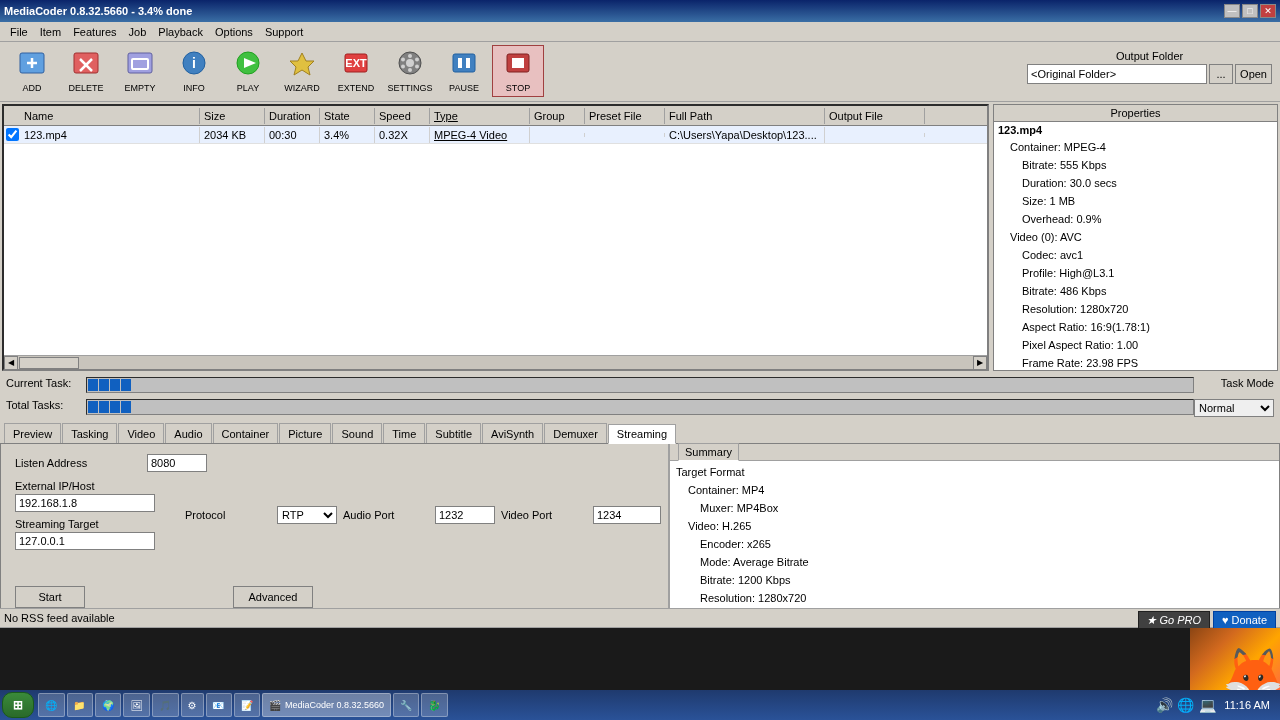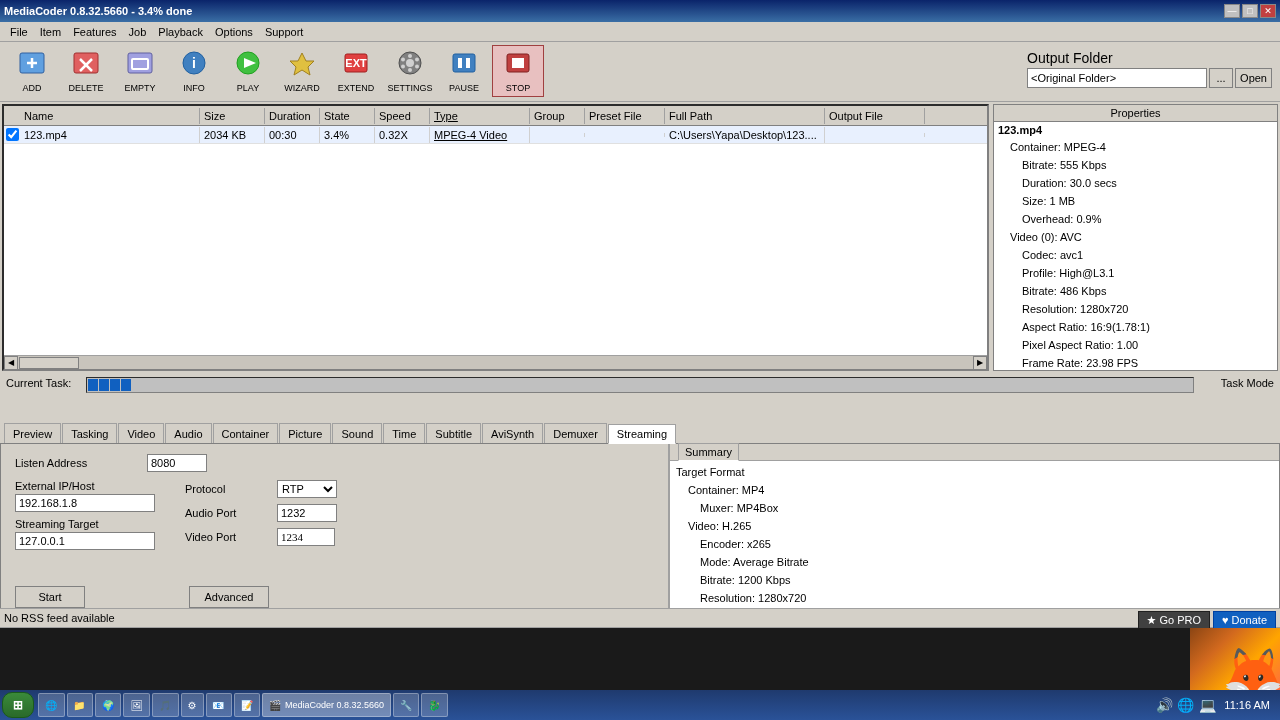--- a/index.html
+++ b/index.html
@@ -325,20 +325,21 @@
       height: 18px;
       background: #404040;
       color: white;
       border: 1px solid #202020;
       font-size: 11px;
       cursor: pointer;
       padding: 0 8px;
       display: flex;
       align-items: center;
       gap: 3px;
+      font-style: italic;
     }
 
     
     #media-area {
       height: 70px;
       background: #1a1a1a;
       position: relative;
       overflow: hidden;
     }
     #media-thumb {
@@ -620,21 +621,21 @@
           <svg width="28" height="28" viewBox="0 0 28 28">
             <rect x="3" y="3" width="22" height="18" rx="2" fill="#c04040" stroke="#802020" stroke-width="1"></rect>
             <rect x="8" y="7" width="12" height="10" fill="white"></rect>
           </svg>
         </div>
         <span>STOP</span>
       </div>
     </div>
 
     <div style="position:absolute; right:8px; top:8px; display:flex; flex-direction:column; gap:2px;">
-      <span style="font-size:14px;">Output Folder</span>
+      <span style="font-size:11px;text-align:center;">Output Folder</span>
       <div style="display:flex; align-items:center; gap:2px;">
         <input type="text" class="form-input" style="width: 180px; height: 20px;" value="&lt;Original Folder&gt;">
         <button class="small-btn">...</button>
         <button class="small-btn">Open</button>
       </div>
     </div>
   </div>
 
   <div id="file-area-wrapper" style="height:185px; min-height:0;">
 
@@ -704,20 +705,36 @@
       <div class="progress-bar-container">
         <div class="progress-bar-fill">
           <div class="progress-block"></div>
           <div class="progress-block"></div>
           <div class="progress-block"></div>
           <div class="progress-block"></div>
         </div>
       </div>
       <span style="width:80px; text-align:right;">Task Mode</span>
     </div>
+    <div class="progress-row">
+      <span class="progress-label">Total Tasks:</span>
+      <div class="progress-bar-container">
+        <div class="progress-bar-fill">
+          <div class="progress-block"></div>
+          <div class="progress-block"></div>
+          <div class="progress-block"></div>
+          <div class="progress-block"></div>
+        </div>
+      </div>
+      <select style="width:80px; height:18px; font-size:11px; border:1px solid #808080;">
+        <option>Normal</option>
+        <option>Sequential</option>
+        <option>Parallel</option>
+      </select>
+    </div>
   </div>
 
   <div id="tabs-area" style="height:185px; display:flex; flex-direction:column;">
     <div id="tab-bar">
       <div class="tab">Preview</div>
       <div class="tab">Tasking</div>
       <div class="tab">Video</div>
       <div class="tab">Audio</div>
       <div class="tab">Container</div>
       <div class="tab">Picture</div>
@@ -742,44 +759,44 @@
           <div style="display:flex; flex-direction:column; gap:6px;">
             <div>
               <div class="form-label">External IP/Host</div>
               <input type="text" class="form-input" style="width: 140px; margin-top: 2px;" value="192.168.1.8">
             </div>
             <div>
               <div class="form-label">Streaming Target</div>
               <input type="text" class="form-input" style="width: 140px; margin-top: 2px;" value="127.0.0.1">
             </div>
           </div>
-          <div style="display:flex; flex-direction:column; gap:6px;">
+          <div style="display:flex; flex-direction:row; gap:6px;">
             <div class="form-row">
               <span class="form-label" style="width:80px;">Protocol</span>
               <select class="form-select" style="width:60px;">
                 <option>RTP</option>
                 <option>RTSP</option>
                 <option>HTTP</option>
               </select>
             </div>
             <div class="form-row">
               <span class="form-label" style="width:80px;">Audio Port</span>
               <input type="text" class="form-input" style="width: 60px;" value="1232">
             </div>
             <div class="form-row">
               <span class="form-label" style="width:80px;">Video Port</span>
-              <input type="text" class="form-input" style="width: 58px; font-family: Liberation Serif, serif;" value="1234">
+              <input type="text" class="form-input" style="width: 68px;" value="1234">
             </div>
           </div>
         </div>
 
         <div class="form-row" style="margin-top:4px;">
           <button class="action-btn" style="width:70px;">Start</button>
           <button class="action-btn" style="width:80px;margin-top:48px;">Show URL</button>
-          <button class="action-btn" style="width:80px;">Advanced</button>
+          <button class="action-btn" style="width:80px;margin-left:44px;">Advanced</button>
         </div>
       </div>
 
       <div id="summary-panel">
         <div id="summary-header">
           <span style="cursor:pointer; padding:2px 6px; background:#d4d0c8; border:1px solid #a0a0a0; border-bottom:1px solid white;">Summary</span>
         </div>
         <div id="summary-content">
           <div class="summary-item">Target Format</div>
           <div class="summary-item indent1">Container: MP4</div>

